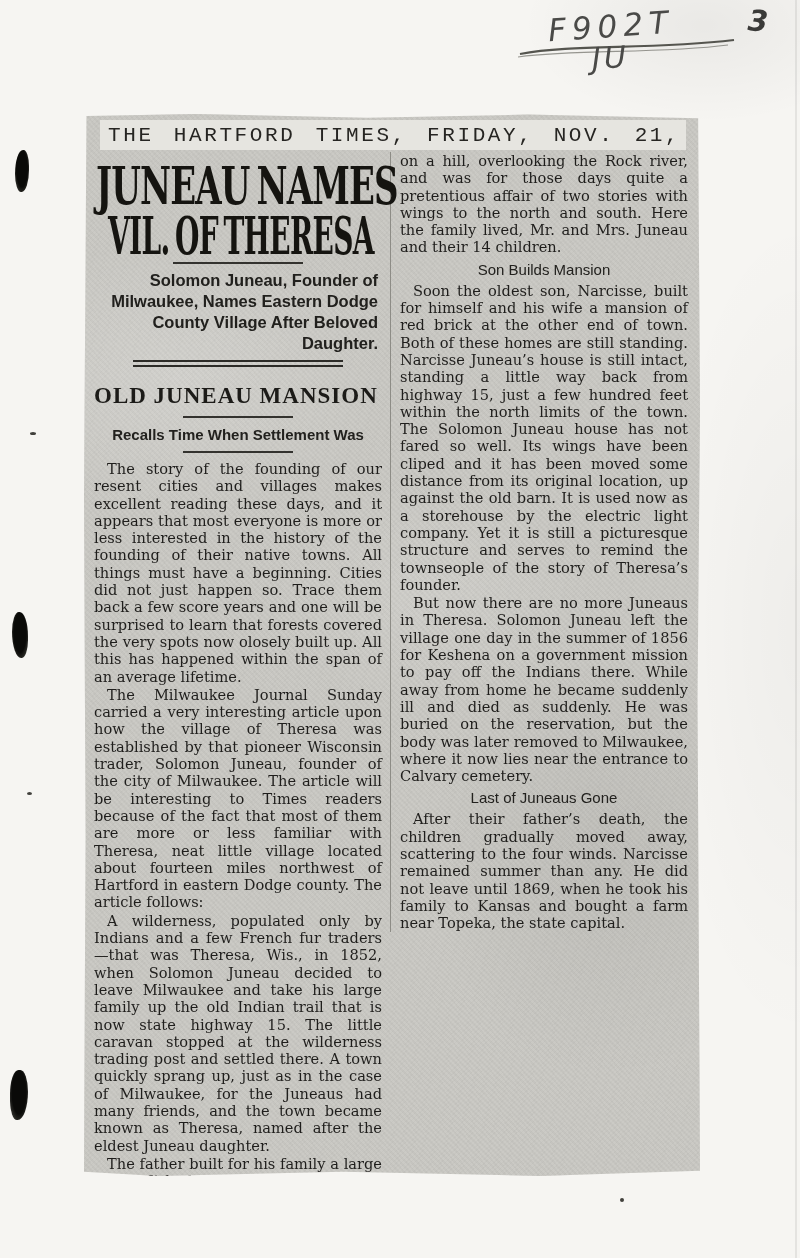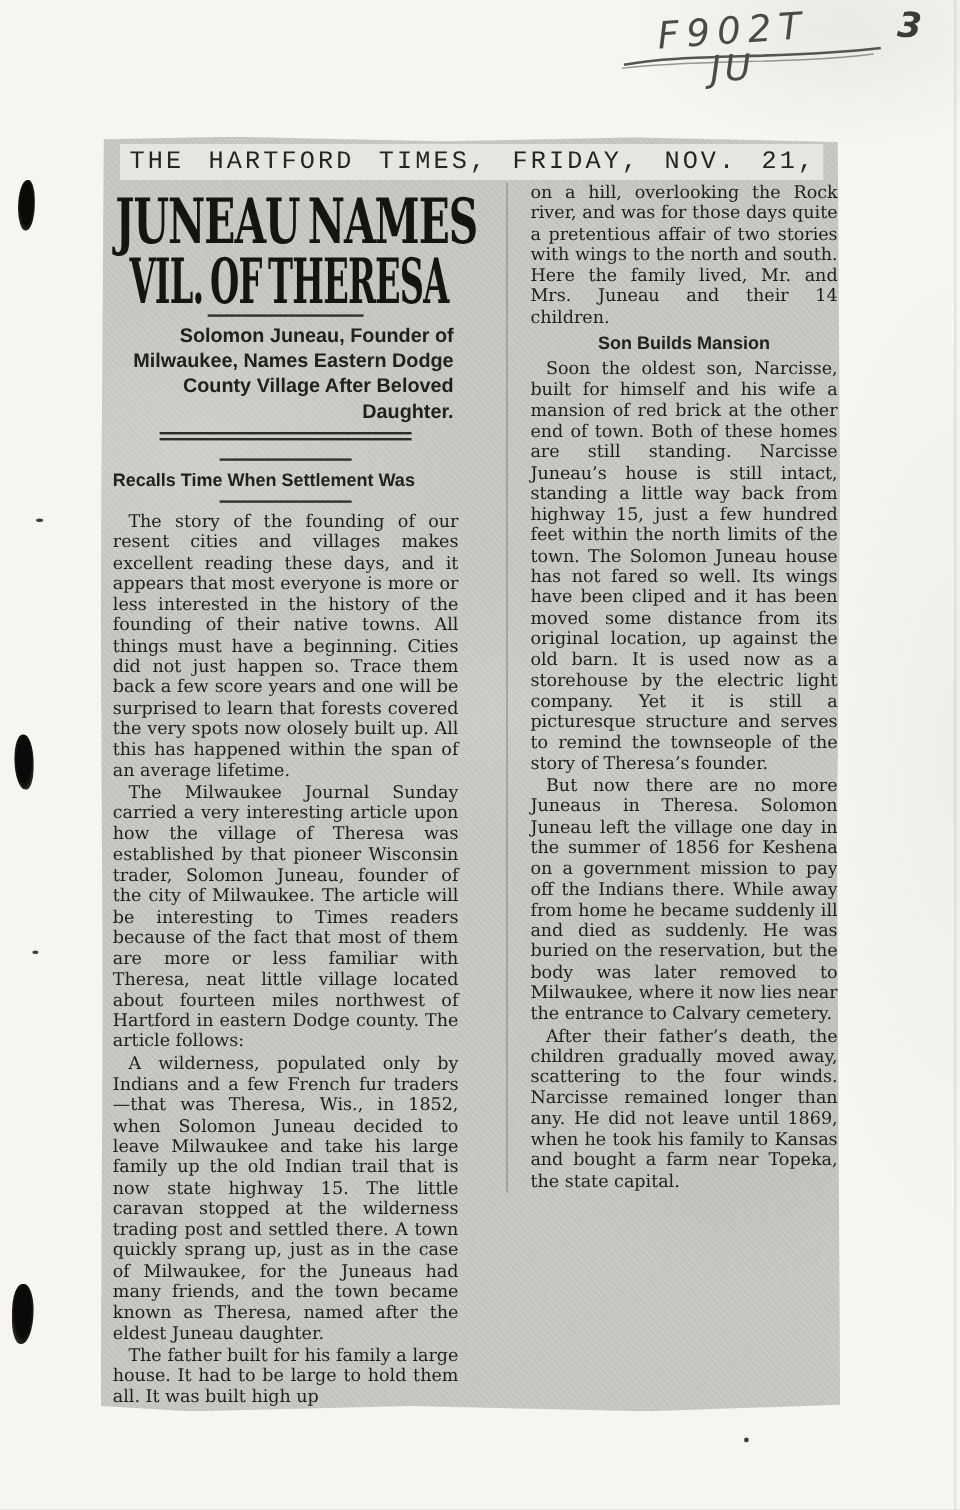--- a/index.html
+++ b/index.html
@@ -30,44 +30,44 @@
     clip-path:polygon(0.4% 0.2%, 18% 0%, 46% 0.35%, 72% 0.05%, 99.7% 0.4%, 100% 28%, 99.6% 55%, 100% 99.5%, 74% 100%, 42% 99.6%, 12% 100%, 0% 99.6%, 0.25% 68%, 0% 36%);
     box-shadow:0 0 6px rgba(0,0,0,.12);
   }
   .masthead{
     margin:6px 14px 2px 16px;background:#e6e5e0;padding:4px 2px 3px 8px;
     font-family:Liberation Mono, monospace;font-size:21px;letter-spacing:2.6px;word-spacing:5px;
     color:#262522;white-space:nowrap;
   }
   .columns{display:flex;align-items:flex-start;padding:0 0 0 10px;}
   .col-left{width:296px;box-sizing:border-box;padding-right:8px;}
-  .col-right{width:300px;box-sizing:border-box;border-left:1px solid #8d8c86;padding-left:19px;padding-right:2px;margin-left:32px;}
+  .col-right{width:300px;box-sizing:border-box;border-left:1px solid #8d8c86;padding-left:9px;padding-right:2px;}
   
   .headline-line{display:block;white-space:nowrap;font-family:"DejaVu Serif",serif;font-weight:bold;
     color:#151410;font-size:40px;letter-spacing:-1px;word-spacing:-5px;height:50px;line-height:46px;}
   .hl1{transform:scale(.85,1.3);transform-origin:left top;margin-left:2px;}
   .hl2{transform:scale(.70,1.3);transform-origin:left top;margin-left:14px;}
   .headline-block{margin-top:4px;margin-bottom:6px;}
   
   .rule{height:2px;background:#33322e;width:130px;margin:6px auto;}
   .rule-dbl{width:210px;height:2px;background:#2c2b27;margin:3px auto;box-shadow:0 5px 0 #2c2b27;}
   .rule-dbl-wrap{margin:6px auto 12px auto;height:10px;}
   .rule-sm{height:2px;background:#33322e;width:110px;margin:7px auto;}
   
   .deck{font-family:"Liberation Sans",sans-serif;font-weight:bold;font-size:16.5px;line-height:21px;
     color:#21201d;text-align:right;padding:0 4px;}
   .subhead1{font-family:"Liberation Serif",serif;font-weight:bold;font-size:23px;line-height:27px;
     color:#1c1b18;letter-spacing:1px;}
   .subhead1 .l2{margin-left:62px;}
   .kicker{font-family:"Liberation Sans",sans-serif;font-weight:bold;font-size:15px;line-height:19px;
-    color:#22211e;text-align:left;}
+    color:#22211e;text-align:center;}
   
   .para{font-size:14.6px;line-height:17.3px;text-align:justify;color:#1f1e1c;margin:0 0 1px 0;text-indent:13px;}
   .para.no-indent{text-indent:0;}
-  .crosshead{font-family:"Liberation Sans",sans-serif;font-weight:bold;font-size:15px;color:#22211e;
+  .crosshead{font-family:"Liberation Sans",sans-serif;font-weight:normal;font-size:15px;color:#22211e;
     text-align:center;margin:5px 0 4px 0;}
   
   .blot{position:absolute;background:radial-gradient(ellipse at 50% 45%, #0a0a08 55%, #2a2a26 75%, transparent 100%);}
   .blot1{left:15px;top:150px;width:14px;height:42px;border-radius:60% 40% 55% 45%;}
   .blot2{left:12px;top:612px;width:16px;height:46px;border-radius:45% 55% 40% 60%;}
   .blot3{left:10px;top:1070px;width:18px;height:50px;border-radius:50% 45% 60% 40%;}
   .speck{position:absolute;background:#41403c;border-radius:50%;}
   .edge-line{position:absolute;right:3px;top:0;width:2px;height:100%;background:rgba(0,0,0,.07);}
 </style>
 </head>
@@ -100,34 +100,36 @@
       <div class="headline-block">
         <span class="headline-line hl1">JUNEAU NAMES</span>
         <span class="headline-line hl2">VIL. OF THERESA</span>
       </div>
       <div class="rule"></div>
       <div class="deck">Solomon Juneau, Founder of Milwaukee, Names Eastern Dodge County Village After Beloved Daughter.</div>
       <div class="rule-dbl-wrap">
           <div class="rule-dbl"></div>
         </div>
       <div class="subhead1">
+        <div class="l1">OLD JUNEAU MANSION</div>
       </div>
       <div class="rule-sm"></div>
       <div class="kicker">
         <div>Recalls Time When Settlement Was</div>
       </div>
       <div class="rule-sm"></div>
       <p class="para">The story of the founding of our resent cities and villages makes excellent reading these days, and it appears that most everyone is more or less interested in the history of the founding of their native towns. All things must have a beginning. Cities did not just happen so. Trace them back a few score years and one will be surprised to learn that forests covered the very spots now olosely built up. All this has happened within the span of an average lifetime.</p>
       <p class="para">The Milwaukee Journal Sunday carried a very interesting article upon how the village of Theresa was established by that pioneer Wisconsin trader, Solomon Juneau, founder of the city of Milwaukee. The article will be interesting to Times readers because of the fact that most of them are more or less familiar with Theresa, neat little village located about fourteen miles northwest of Hartford in eastern Dodge county. The article follows:</p>
       <p class="para">A wilderness, populated only by Indians and a few French fur traders—that was Theresa, Wis., in 1852, when Solomon Juneau decided to leave Milwaukee and take his large family up the old Indian trail that is now state highway 15. The little caravan stopped at the wilderness trading post and settled there. A town quickly sprang up, just as in the case of Milwaukee, for the Juneaus had many friends, and the town became known as Theresa, named after the eldest Juneau daughter.</p>
       <p class="para">The father built for his family a large house. It had to be large to hold them all. It was built high up</p>
     </div>
 
     <div class="col-right">
       <p class="para no-indent">on a hill, overlooking the Rock river, and was for those days quite a pretentious affair of two stories with wings to the north and south. Here the family lived, Mr. and Mrs. Juneau and their 14 children.</p>
       <div class="crosshead">Son Builds Mansion</div>
       <p class="para">Soon the oldest son, Narcisse, built for himself and his wife a mansion of red brick at the other end of town. Both of these homes are still standing. Narcisse Juneau’s house is still intact, standing a little way back from highway 15, just a few hundred feet within the north limits of the town. The Solomon Juneau house has not fared so well. Its wings have been cliped and it has been moved some distance from its original location, up against the old barn. It is used now as a storehouse by the electric light company. Yet it is still a picturesque structure and serves to remind the townseople of the story of Theresa’s founder.</p>
       <p class="para">But now there are no more Juneaus in Theresa. Solomon Juneau left the village one day in the summer of 1856 for Keshena on a government mission to pay off the Indians there. While away from home he became suddenly ill and died as suddenly. He was buried on the reservation, but the body was later removed to Milwaukee, where it now lies near the entrance to Calvary cemetery.</p>
-      <p class="para">After their father’s death, the children gradually moved away, scattering to the four winds. Narcisse remained longer than any. He did not leave until 1869, when he took his family to Kansas and bought a farm near Topeka, the state capital.</p>
+      <div class="crosshead">Last of Juneaus Gone</div>
+      <p class="para">After their father’s death, the children gradually moved away, scattering to the four winds. Narcisse remained summer than any. He did not leave until 1869, when he took his family to Kansas and bought a farm near Topeka, the state capital.</p>
     </div>
 
   </div>
 </div>
 
 </body></html>

